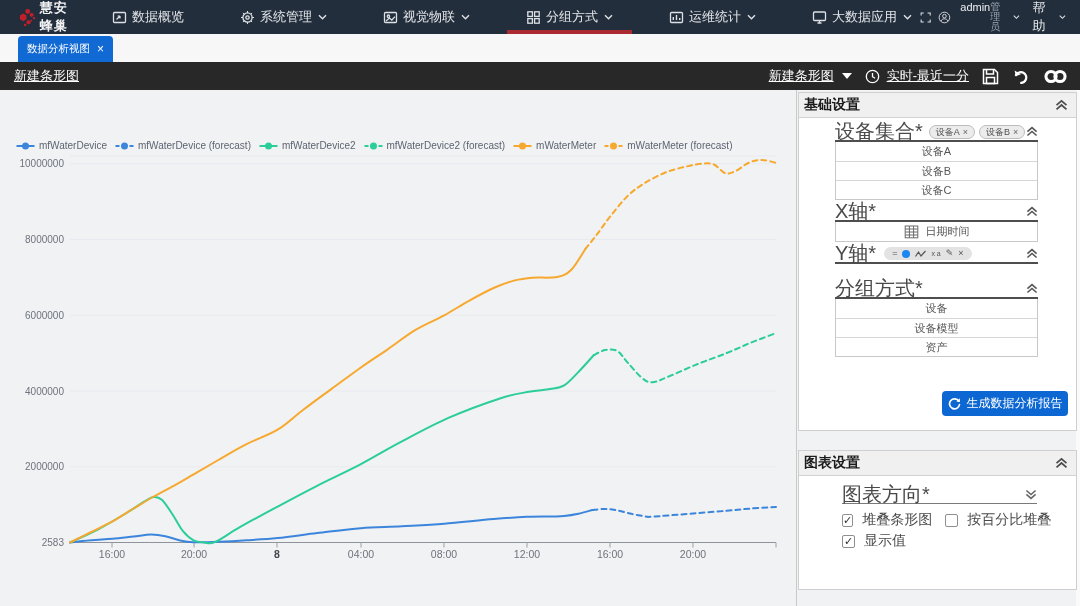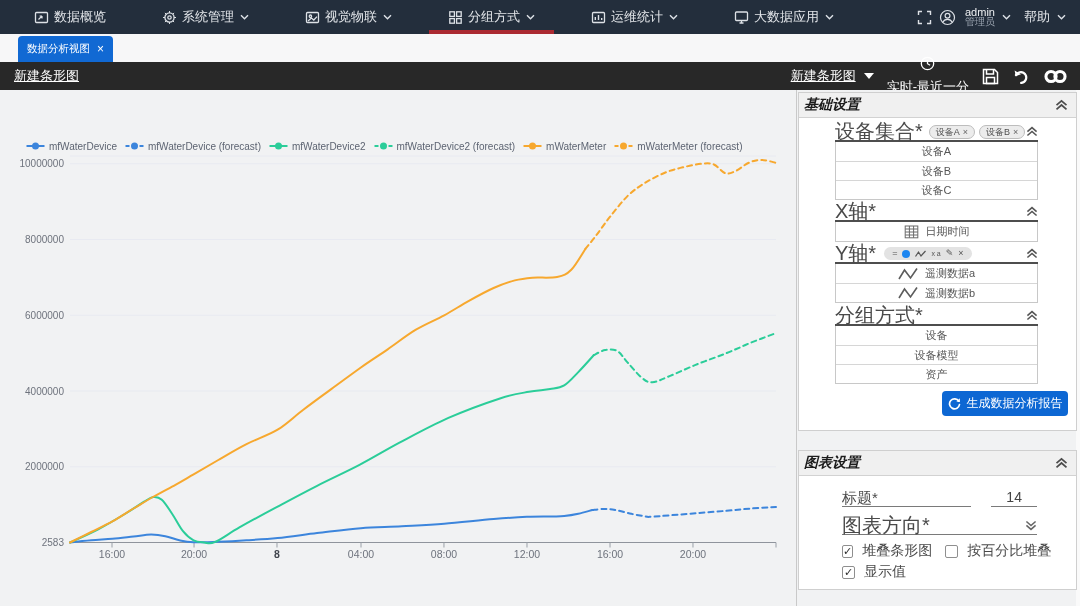--- a/index.html
+++ b/index.html
@@ -14,65 +14,65 @@
   .brand svg { display:block; }
   .brand-name { color:#f2f3f5; font-size:13px; font-weight:bold; margin-left:4px; letter-spacing:1px; }
   .menu { display:flex; align-items:stretch; height:34px; margin-left:26px;gap:40px; }
   .menu-item { position:relative; display:flex; align-items:center; gap:5px;
     padding:0 8px; font-size:13px; color:#e3e6ea; cursor:pointer; white-space:nowrap; }
   .menu-item svg.mi { display:block; }
   .menu-item .caret { display:block; margin-left:1px; }
   .menu-item.active::after { content:""; position:absolute; left:-11px; right:-11px; bottom:0;
     height:4px; background:#ab2a32; }
   .nav-right { margin-left:auto; display:flex; align-items:center; margin-right:14px; gap:7px; }
-  .userbox { display:flex; flex-direction:column; line-height:10px; margin-left:2px; }
+  .userbox { display:flex; flex-direction:row; line-height:10px; margin-left:2px; }
   .user-name { font-size:11px; color:#eef0f2; }
   .user-role { font-size:10px; color:#9aa3af; }
   .help-label { font-size:13px; color:#e3e6ea; margin-left:6px; }
 
   
   .tabrow { position:absolute; left:0; top:34px; width:1080px; height:28px; background:#f7f7f8; }
   .tab { position:absolute; left:18px; top:2px; height:26px; background:#1169d3; color:#fff;
     border-radius:4px 4px 0 0; display:flex; align-items:center; padding:0 9px; gap:7px;
     font-size:10.5px; cursor:pointer; }
   .tab-close { font-size:12px; line-height:10px; }
 
   
   .toolbar { position:absolute; left:0; top:62px; width:1080px; height:28px; background:#282828;
     color:#fff; display:flex; align-items:center;text-decoration:underline; }
   .tb-title { font-size:13px; margin-left:14px; color:#fdfdfd; }
   .tb-right { margin-left:auto; display:flex; align-items:center; margin-right:12px; gap:13px; }
   .tb-chart-type { display:flex; align-items:center; gap:8px; font-size:13px; cursor:pointer; }
-  .tb-time { display:flex; align-items:center; gap:7px; font-size:13px; cursor:pointer;flex-direction:column; }
+  .tb-time { display:flex; align-items:center; gap:7px; font-size:13px; cursor:pointer; }
   .tb-icon { display:block; cursor:pointer; }
 
   
   .main { position:absolute; left:0; top:90px; width:1080px; height:516px; background:#f1f2f3; }
   .chart-wrap { position:absolute; left:0; top:0; width:796px; height:516px; }
-  .legend { position:absolute; left:26px; top:50px; display:flex; align-items:center; height:12px; white-space:nowrap; }
+  .legend { position:absolute; left:16px; top:50px; display:flex; align-items:flex-start; height:12px; white-space:nowrap; }
   .legend-item { display:flex; align-items:center; margin-right:8px; cursor:pointer; }
   .legend-item svg { display:block; margin-right:4px; }
   .legend-label { font-size:10px; color:#5d6472; white-space:nowrap; }
   #chart { position:absolute; left:0; top:0; }
 
   
   .panel { position:absolute; left:796px; top:0; width:284px; height:516px;
     border-left:1px solid #c9c9c9; background:#f1f2f3; }
   .scrolltrack { position:absolute; right:0; top:0; width:4px; height:516px; background:#fafafa; }
   .sec { position:absolute; left:1px; width:279px; border:1px solid #cfcfcf; background:#fff; }
   .sec-basic { top:2px; height:339px; }
   .sec-chart { top:360px; height:140px; }
   .sec-header { height:25px; background:#f0f0f0; border-bottom:1px solid #d2d2d2;
-    display:flex; align-items:center; padding:0 8px 0 5px;font-style:italic; }
+    display:flex; align-items:center; padding:0 8px 0 5px; }
   .sec-title { font-size:14px; font-weight:bold; color:#1c1c1c; }
   .sec-header svg { margin-left:auto; cursor:pointer; display:block; }
   .sec-body { position:relative; }
 
   .field { margin:0 38px 0 36px; }
-  .f1 { margin-top:5px; } .f2 { margin-top:3px; } .f3 { margin-top:3px; } .f4 { margin-top:4px; }
+  .f1 { margin-top:5px; } .f2 { margin-top:3px; } .f3 { margin-top:3px; } .f4 { margin-top:16px; }
   .field-head { display:flex; align-items:center; height:19px; border-bottom:2px solid #4e4e4e; }
   .field-label { font-size:20px; color:#4a4a4a; white-space:nowrap; }
   .field-head .fold { margin-left:auto; cursor:pointer; display:block; }
   .tagchips { display:flex; gap:4px; margin-left:6px; }
   .chip { display:flex; align-items:center; gap:3px; background:#ececec; border:1px solid #bdbdbd;
     border-radius:7px; font-size:9px; color:#4f4f4f; padding:1px 6px; line-height:10px; cursor:pointer; }
   .chip-x { font-size:9px; color:#666; }
   .ypill { display:flex; align-items:center; gap:5px; background:#e3e3e3; border-radius:8px;
     padding:2px 8px; margin-left:8px; }
   .ypill .pi { font-size:9px; color:#555; line-height:9px; display:block; }
@@ -101,20 +101,34 @@
     line-height:11px; cursor:pointer; }
   .cb-label { font-size:14px; color:#4a4a4a; margin-left:9px; white-space:nowrap; }
   .cb-group2 { margin-left:13px; display:flex; align-items:center; }
 </style>
 </head>
 <body>
 
 <div class="app">
 
   <header class="navbar">
+    <div class="brand">
+      <svg width="32" height="30" viewBox="0 0 32 30">
+        <g fill="#c1202a">
+          <path d="M18.3,18.3 L13.5,21.1 L8.7,18.3 L8.7,12.7 L13.5,9.9 L18.3,12.7 Z"></path>
+          <path d="M23.4,8.8 L20.0,10.7 L16.6,8.8 L16.6,4.8 L20.0,2.9 L23.4,4.8 Z"></path>
+          <path d="M28.5,13.4 L25.8,14.9 L23.1,13.4 L23.1,10.2 L25.8,8.7 L28.5,10.2 Z"></path>
+          <path d="M31.0,17.6 L29.3,18.6 L27.6,17.6 L27.6,15.6 L29.3,14.6 L31.0,15.6 Z"></path>
+          <path d="M24.2,24.4 L21.3,26.1 L18.4,24.4 L18.4,21.1 L21.3,19.5 L24.2,21.1 Z"></path>
+          <path d="M18.1,27.7 L16.3,28.7 L14.5,27.7 L14.5,25.6 L16.3,24.5 L18.1,25.6 Z"></path>
+          <path d="M26.3,21.1 L25.0,21.8 L23.7,21.1 L23.7,19.6 L25.0,18.8 L26.3,19.6 Z"></path>
+        </g>
+      </svg>
+      <span class="brand-name">慧安蜂巢</span>
+    </div>
 
     <nav class="menu">
       <div class="menu-item">
         <svg class="mi" width="15" height="15" viewBox="0 0 15 15" fill="none" stroke="#dde1e6" stroke-width="1.3">
           <rect x="1.5" y="2.5" width="12" height="10" rx="1"></rect>
             <path d="M4.5 9.5 L8 6 M8 6 h-2.4 M8 6 v2.4" stroke-width="1.2"></path>
         </svg>
         <span>数据概览</span>
       </div>
       <div class="menu-item">
@@ -386,34 +400,20 @@
                     <path d="M0.5 6.5 L3.5 2 L6 6 L10.5 1"></path>
                   </svg>
                 <span class="pi" style="font-size:7px;">x a</span>
                 <span class="pi">✎</span>
                 <span class="pi">×</span>
               </span>
               <svg class="fold" width="12" height="11" viewBox="0 0 13 12" fill="none" stroke="#555" stroke-width="1.7">
                   <path d="M1.5 6.2 L6.5 1.8 L11.5 6.2 M1.5 10.4 L6.5 6 L11.5 10.4"></path>
                 </svg>
             </div>
-            <div class="optlist">
-              <div class="opt">
-                <svg width="20" height="14" viewBox="0 0 20 14" fill="none" stroke="#5c5c5c" stroke-width="1.6">
-                    <path d="M1 12 L6.5 3 L12.5 11 L19 1.5"></path>
-                  </svg>
-                <span>遥测数据a</span>
-              </div>
-              <div class="opt">
-                <svg width="20" height="14" viewBox="0 0 20 14" fill="none" stroke="#5c5c5c" stroke-width="1.6">
-                    <path d="M1 12 L6.5 3 L12.5 11 L19 1.5"></path>
-                  </svg>
-                <span>遥测数据b</span>
-              </div>
-            </div>
           </div>
 
           <div class="field f4">
             <div class="field-head">
               <span class="field-label">分组方式*</span>
               <svg class="fold" width="12" height="11" viewBox="0 0 13 12" fill="none" stroke="#555" stroke-width="1.7">
                   <path d="M1.5 6.2 L6.5 1.8 L11.5 6.2 M1.5 10.4 L6.5 6 L11.5 10.4"></path>
                 </svg>
             </div>
             <div class="optlist">
@@ -434,24 +434,20 @@
       </section>
 
       <section class="sec sec-chart">
         <div class="sec-header">
           <span class="sec-title">图表设置</span>
           <svg width="13" height="12" viewBox="0 0 13 12" fill="none" stroke="#4c4c4c" stroke-width="1.7">
             <path d="M1.5 6.2 L6.5 1.8 L11.5 6.2 M1.5 10.4 L6.5 6 L11.5 10.4"></path>
           </svg>
         </div>
         <div class="sec-body">
-          <div class="crow1">
-            <div class="inp-title">标题*</div>
-            <div class="inp-size">14</div>
-          </div>
           <div class="crow2">
             <span class="field-label">图表方向*</span>
             <svg width="12" height="11" viewBox="0 0 13 12" fill="none" stroke="#666" stroke-width="1.7">
               <path d="M1.5 1.6 L6.5 6 L11.5 1.6 M1.5 5.8 L6.5 10.2 L11.5 5.8"></path>
             </svg>
           </div>
           <div class="cbrow">
             <span class="cb">✓</span>
             <span class="cb-label">堆叠条形图</span>
             <span class="cb-group2">

